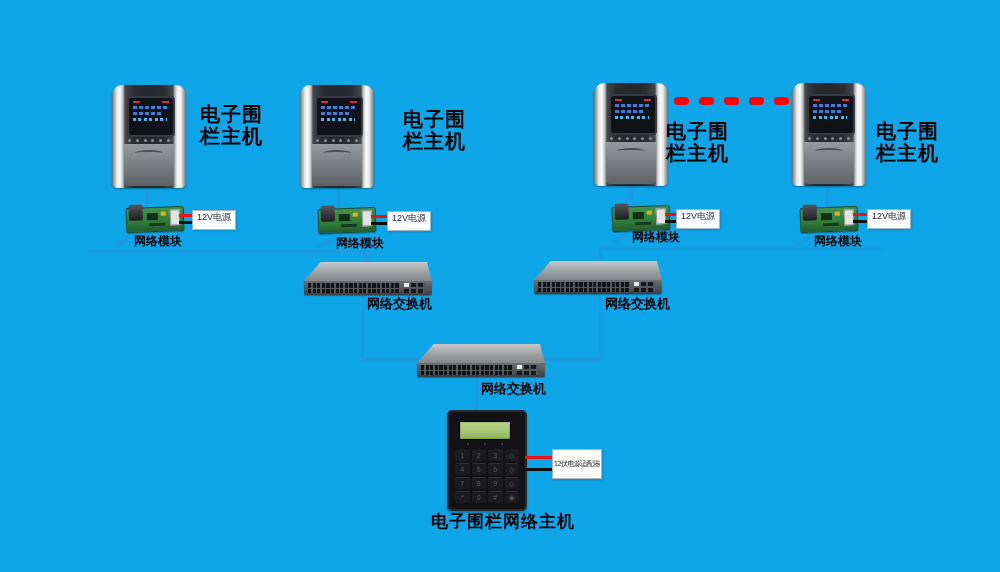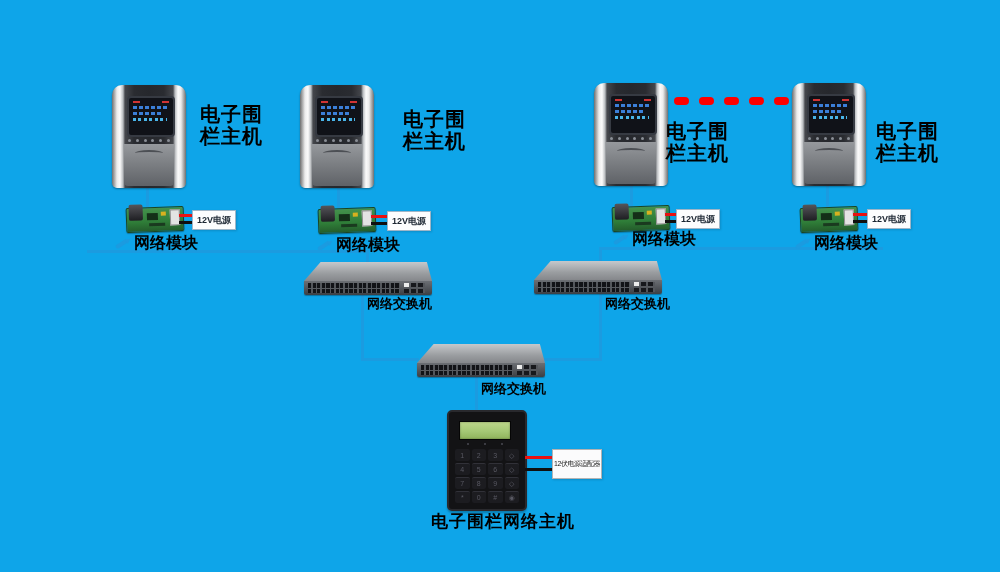--- a/index.html
+++ b/index.html
@@ -45,28 +45,28 @@
   .module .rj45 { position:absolute; left:2px; top:-4px; width:14px; height:16px;
     background:linear-gradient(180deg,#55555a,#1e1e22); border-radius:2px; }
   .module .wconn { position:absolute; right:3px; top:2px; width:8px; height:14px;
     background:#e3e3e3; border:1px solid #8d8d8d; }
   .module .chip1 { position:absolute; left:20px; top:5px; width:11px; height:7px; background:#142f18; }
   .module .chip2 { position:absolute; left:34px; top:4px; width:5px; height:4px; background:#d8b11f; }
   .module .chip3 { position:absolute; left:22px; top:15px; width:16px; height:3px; background:#1a3a1f; }
 
   .pwr-box { position:absolute; width:42px; height:18px; background:#fcfdfe;
     border:1px solid #9fb6c8; box-shadow:1px 1px 2px rgba(0,0,0,.15);
-    display:flex; align-items:center; justify-content:center;
-    font-size:9px; font-weight:bold; color:#1c2733; }
+    display:flex; align-items:flex-start; justify-content:center;
+    font-size:9px; font-weight:normal; color:#1c2733; }
   .wire { position:absolute; height:3px; }
   .wire.red { background:var(--wire-red,#E81212); }
   .wire.black { background:var(--wire-black,#101010); }
 
   .mod-label { position:absolute; display:flex; align-items:center; gap:3px;
-    font-size:16px; font-weight:bold; color:#000; }
+    font-size:12px; font-weight:bold; color:#000; }
   .pen-icon { position:relative; width:17px; height:13px; }
   .pen-icon::before { content:""; position:absolute; left:1px; top:5px; width:13px; height:4px;
     background:var(--cable-blue,#1B9BE0); border-radius:2px 0 0 2px; transform:rotate(-33deg); }
   .pen-icon::after { content:""; position:absolute; right:0px; top:1px; width:0; height:0;
     border-left:5px solid var(--cable-blue,#1B9BE0); border-top:2px solid transparent;
     border-bottom:3px solid transparent; transform:rotate(-33deg); }
 
   
   .sw { position:absolute; width:128px; height:33px; }
   .sw .top { position:absolute; left:0; top:0; width:100%; height:19px;

